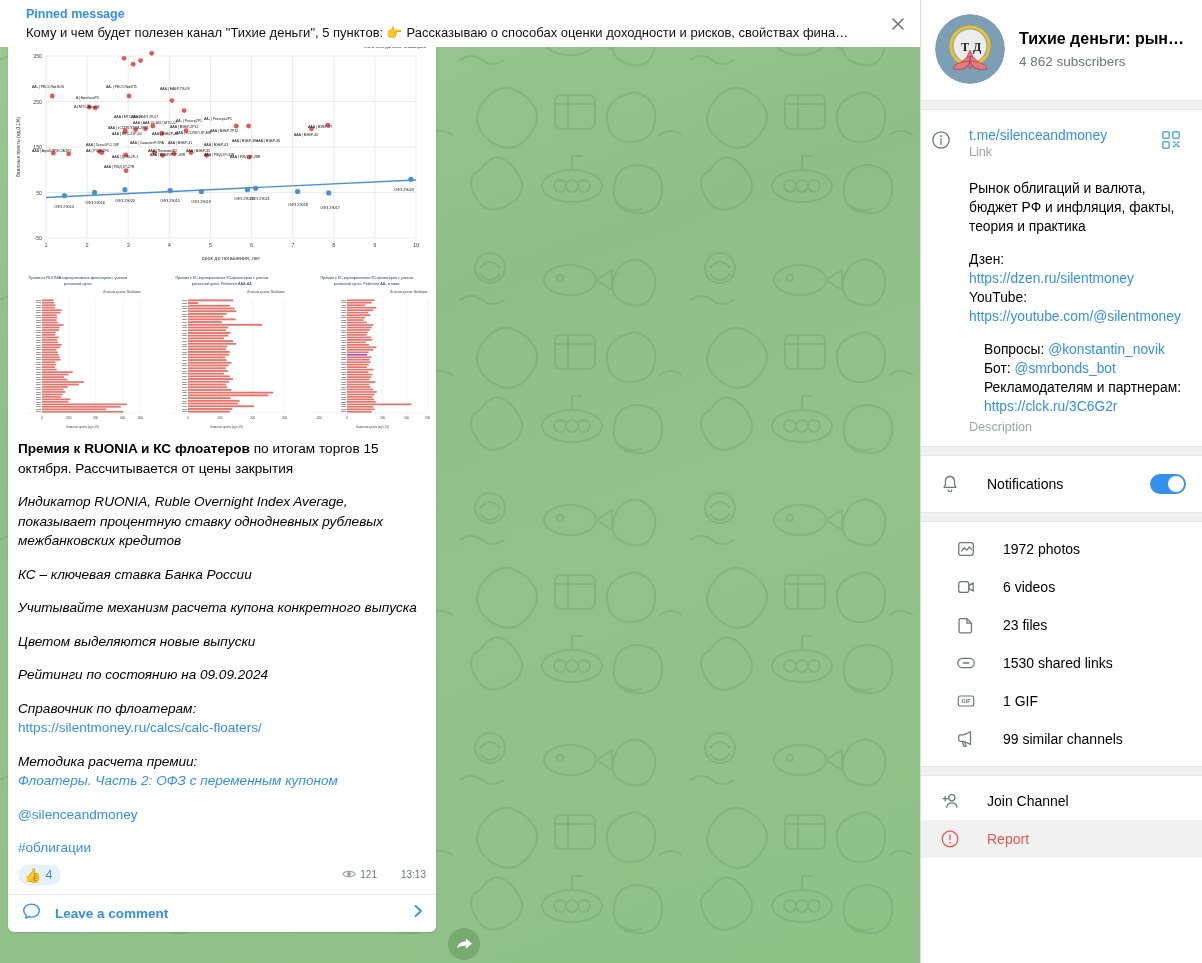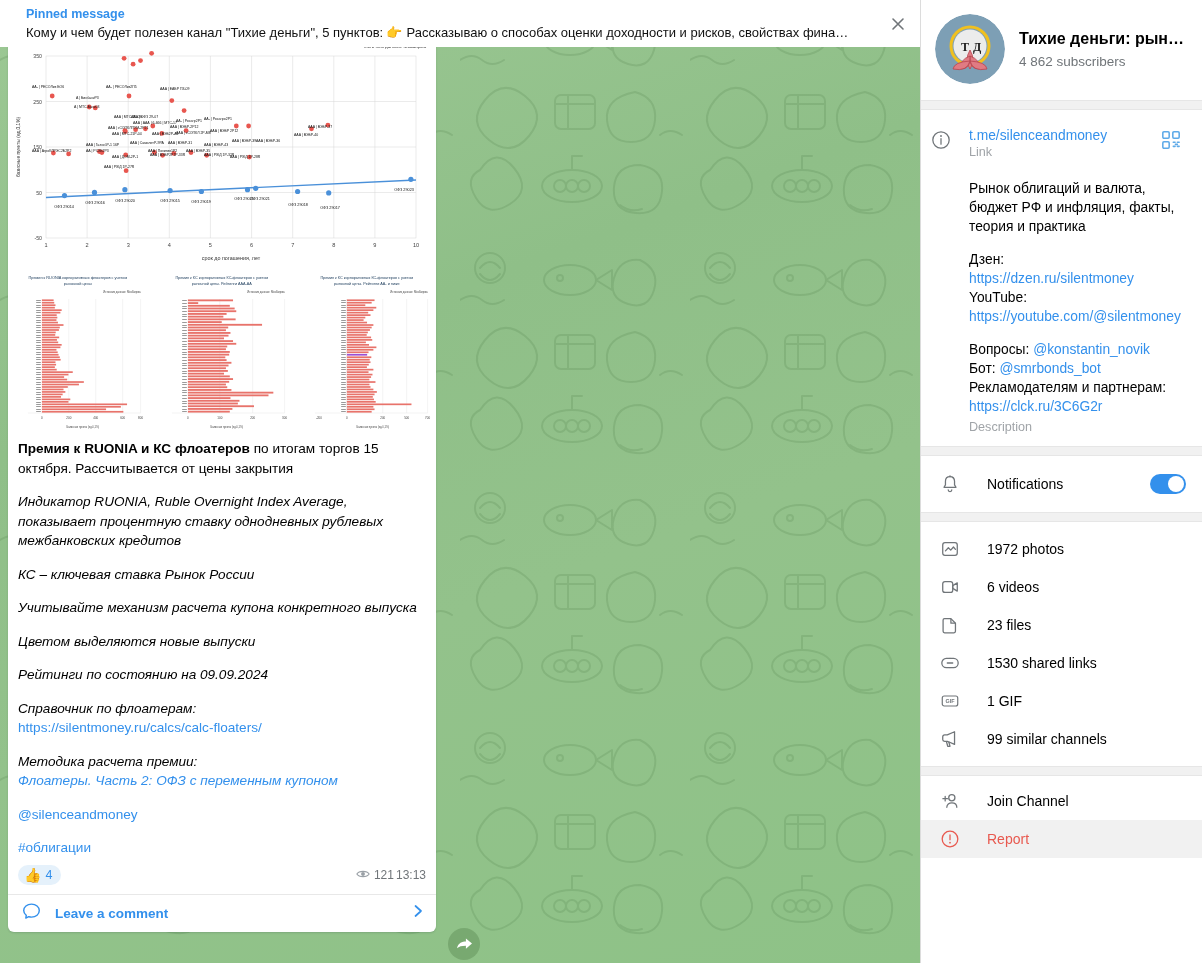--- a/index.html
+++ b/index.html
@@ -78,22 +78,22 @@
     padding: 0 10px 8px 10px; min-height: 30px;
   }
   .reaction-pill {
     display: inline-flex; align-items: center; gap: 4px;
     background: #e5f1fb; border-radius: 12px;
     padding: 3px 9px 3px 6px; cursor: pointer;
   }
   .reaction-emoji { font-size: 14px; line-height: 14px; }
   .reaction-count { font-size: 12.5px; color: #3390ec; font-weight: 500; }
   .msg-meta {
-    margin-left: auto; display: flex; align-items: center; gap: 2px;
-    font-size: 12px; color: #707579;
+    margin-left: auto; display: flex; align-items: center; gap: 24px;
+    font-size: 10px; color: #707579;
   }
   .views-row { display: flex; align-items: center; gap: 4px; }
 
   .comment-bar {
     border-top: 1px solid #e8e8e8;
     height: 38px; display: flex; align-items: center;
     padding: 0 12px 0 14px; cursor: pointer;
     border-radius: 0 0 6px 6px;
   }
   .comment-label {
@@ -141,21 +141,21 @@
     width: 38px; flex: 0 0 38px; color: #707579;
     display: flex; justify-content: flex-start; padding-top: 2px;
   }
   .sb-content { flex: 1; min-width: 0; }
   .sb-link-main { font-size: 13.8px; color: #3390ec; word-break: break-all; cursor: pointer; }
   .sb-sub { font-size: 12.6px; color: #a0a4a8; margin-top: 2px; }
   .qr-btn { width: 30px; flex: 0 0 30px; display: flex; justify-content: center; padding-top: 2px; cursor: pointer; }
 
   .desc-block { font-size: 13.8px; line-height: 19px; color: #000; }
   .desc-block p { margin: 0 0 14px 0; }
-  .desc-block p:last-child { margin-bottom: 0; }
+  .desc-block p:last-child { margin-bottom: 0; margin-left: 15px; }
 
   .sb-item {
     display: flex; align-items: center;
     height: 38px; padding: 0 16px 0 18px;
     cursor: pointer;
   }
   .sb-item-label { font-size: 14px; color: #000; margin-left: 26px; flex: 1; }
   .sb-item-label.red { color: #e8594f; }
 
   .toggle {
@@ -710,21 +710,21 @@
             </g>
             <text x="78" y="159" text-anchor="middle" font-size="2.6" fill="#444" font-family="Liberation Sans, sans-serif">Базисные пункты (ед.0,1%)</text>
           </svg>
 
         </div>
       </div>
 
       <div class="msg-text" id="msg-text">
           <p><b>Премия к RUONIA и КС флоатеров</b><span> по итогам торгов 15 октября. Рассчитывается от цены закрытия</span></p>
           <p><i>Индикатор RUONIA, Ruble Overnight Index Average, показывает процентную ставку однодневных рублевых межбанковских кредитов</i></p>
-          <p><i>КС – ключевая ставка Рынок России</i></p>
+          <p><i>КС – ключевая ставка Банка России</i></p>
           <p><i>Учитывайте механизм расчета купона конкретного выпуска</i></p>
           <p><i>Цветом выделяются новые выпуски</i></p>
           <p><i>Рейтинги по состоянию на 09.09.2024</i></p>
           <p><i>Справочник по флоатерам:</i><br><a class="lnk">https://silentmoney.ru/calcs/calc-floaters/</a></p>
           <p><i>Методика расчета премии:</i><br><a class="lnk" style="font-style: italic;">Флоатеры. Часть 2: ОФЗ с переменным купоном</a></p>
           <p><a class="lnk">@silenceandmoney</a></p>
           <p><a class="lnk">#облигации</a></p>
         </div>
 
       <div class="msg-footer">
@@ -845,21 +845,21 @@
         </span>
         <span class="sb-item-label">Notifications</span>
         <span class="toggle">
           <span class="knob"></span>
         </span>
       </div>
     </div>
 
     <div class="sb-divider"></div>
 
-    <div class="sb-block" id="media-list" style="padding:8px 0;">
+    <div class="sb-block" id="media-list" style="padding:8px 16px;">
         <div class="sb-item">
           <span class="icon-slot">
             <svg width="20" height="20" viewBox="0 0 22 22" fill="none" stroke="#707579" stroke-width="1.4" stroke-linejoin="round">
               <rect x="3" y="4" width="16" height="14" rx="2.5"></rect>
               <path d="M6 13 l3.2-3.4 2.6 2.6 3-3.4 2.2 2.6" stroke-linecap="round"></path>
             </svg>
           </span>
           <span class="sb-item-label">1972 photos</span>
         </div>
         <div class="sb-item">

